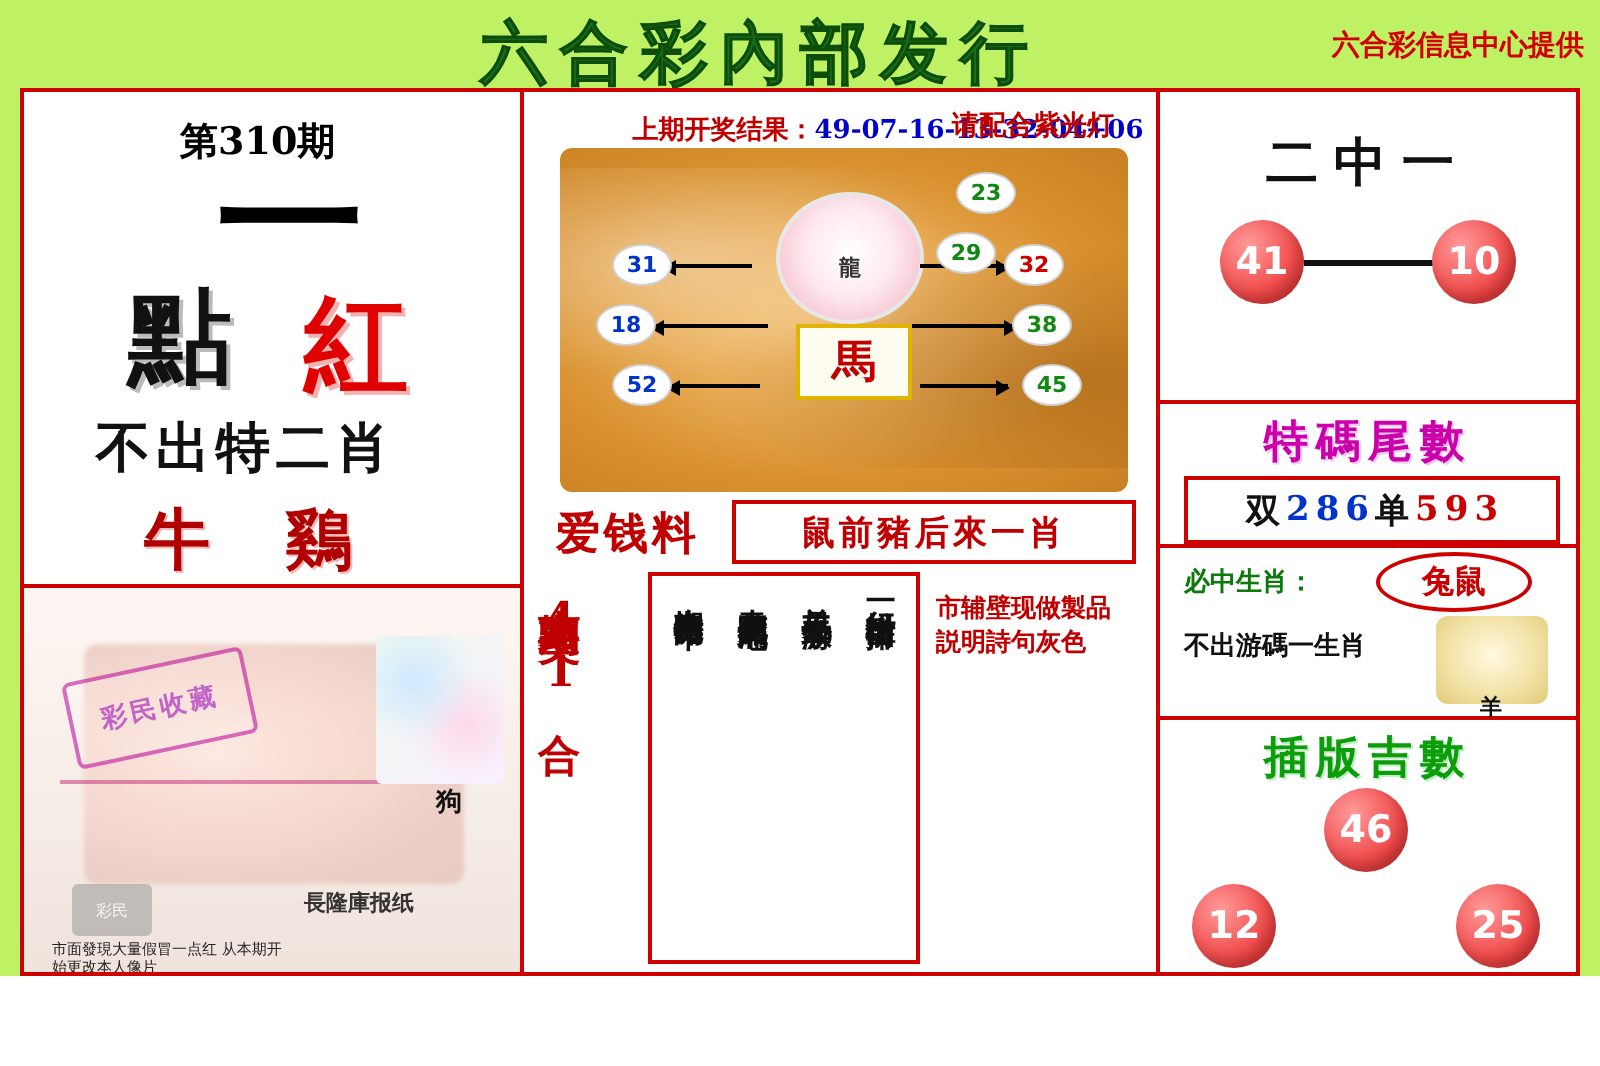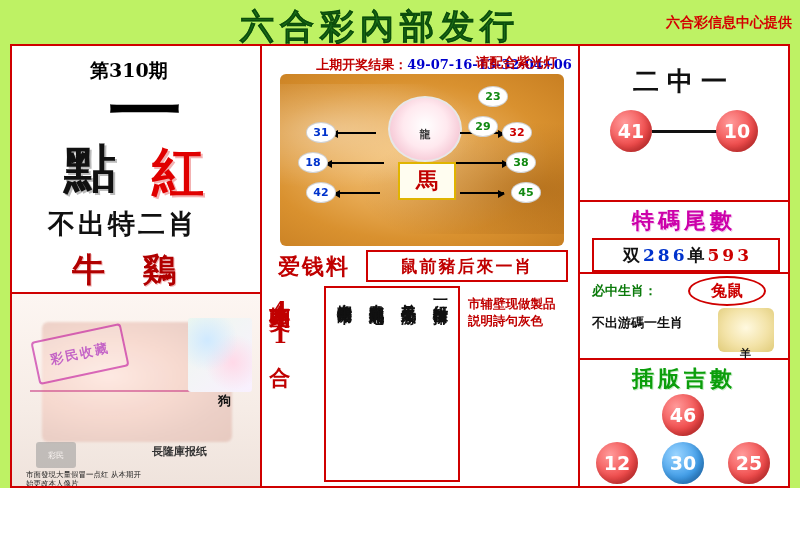--- a/index.html
+++ b/index.html
@@ -466,21 +466,21 @@
         <div class="arrow" style="left:176px; top:88px; width:52px;"></div>
         <div class="arrow left" style="left:54px; top:118px; width:46px;"></div>
         <div class="arrow" style="left:180px; top:118px; width:44px;"></div>
 
         <div class="bubble b-green" style="left:198px; top:12px;">23</div>
         <div class="bubble b-green" style="left:188px; top:42px;">29</div>
         <div class="bubble b-blue" style="left:26px; top:48px;">31</div>
         <div class="bubble b-red" style="left:222px; top:48px;">32</div>
         <div class="bubble b-blue" style="left:18px; top:78px;">18</div>
         <div class="bubble b-green" style="left:226px; top:78px;">38</div>
-        <div class="bubble b-blue" style="left:26px; top:108px;">42</div>
+        <div class="bubble b-blue" style="left:26px; top:108px;">52</div>
         <div class="bubble b-green" style="left:231px; top:108px;">45</div>
       </div>
 
       <div class="aiqianliao">爱钱料</div>
       <div class="aiqianliao-box">鼠前豬后來一肖</div>
 
       <div class="benqi vtext">本期頭獎41合</div>
 
       <div class="poem-box">
         <div class="poem-col">一行松树山前排</div>
@@ -513,21 +513,20 @@
 
       <div class="sx-label">必中生肖：</div>
       <div class="sx-oval">兔鼠</div>
       <div class="sx-note">不出游碼一生肖</div>
       <div class="goat-art"></div>
       <div class="goat-label">羊</div>
 
       <div class="panel-title lucky-title">插版吉數</div>
       <div class="ball ball-red" style="left:82px; top:348px;">46</div>
       <div class="ball ball-red" style="left:16px; top:396px;">12</div>
-      <div class="ball ball-blue" style="left:82px; top:396px;">30</div>
       <div class="ball ball-red" style="left:148px; top:396px;">25</div>
     </div>
 
   </div>
 
   <div class="footer-bar"></div>
 
 </div>
 
 </body></html>

